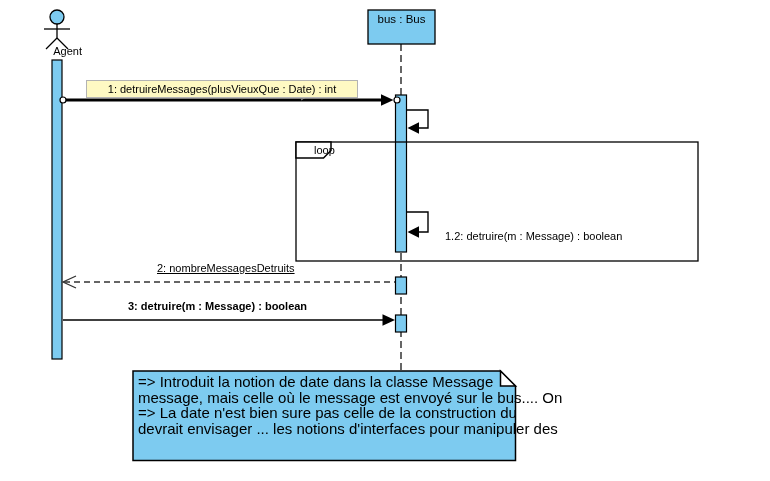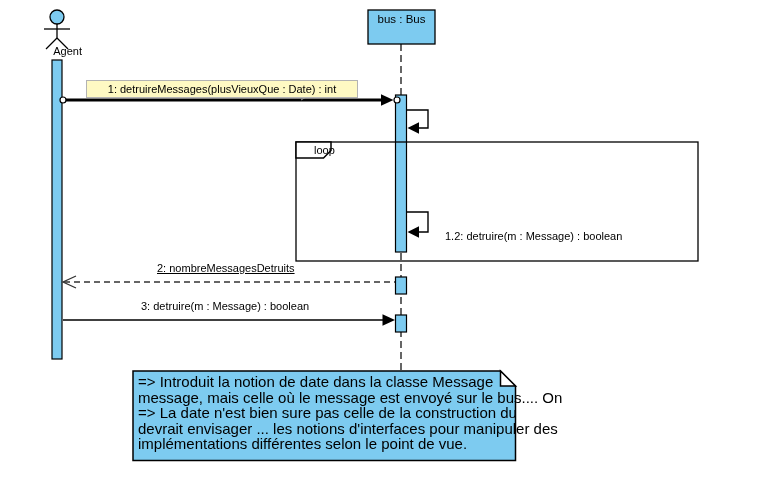--- a/index.html
+++ b/index.html
@@ -24,21 +24,21 @@
   .lifeline-label{left:368px;top:13px;width:67px;text-align:center;font-size:11.5px;}
   .msg1-box{
     left:86px;top:80px;width:270px;height:16px;line-height:16px;text-align:center;
     background:#fef9c3;border:1px solid var(--message_label_border);
   }
   .msg11-label{left:443px;top:112px;}
   .loop-operator{left:291px;top:144px;font-weight:normal;margin-left:23px;}
   .loop-guard{left:333px;top:166px;}
   .msg12-label{left:445px;top:230px;}
   .msg2-label{left:157px;top:262px;text-decoration:underline;}
-  .msg3-label{left:141px;top:300px;}
+  .msg3-label{left:128px;top:300px;font-weight:bold;}
   .note-text{
     position:absolute;left:138px;top:374px;width:372px;
     font-size:15px;line-height:15.5px;
   }
   .note-line{white-space:nowrap;}
   .shape-fill{fill:var(--element_fill);stroke:var(--stroke);}
   .shape-line{stroke:var(--stroke);fill:none;}
   .arrow-solid{fill:var(--stroke);stroke:none;}
 </style>
 </head>
@@ -108,16 +108,15 @@
 
   <div class="lbl msg2-label">2: nombreMessagesDetruits</div>
 
   <div class="lbl msg3-label">3: detruire(m : Message) : boolean</div>
 
   <div class="note-text">
     <div class="note-line">=&gt; Introduit la notion de date dans la classe Message</div>
     <div class="note-line">message, mais celle où le message est envoyé sur le bus.... On</div>
     <div class="note-line">=&gt; La date n'est bien sure pas celle de la construction du</div>
     <div class="note-line">devrait envisager ... les notions d'interfaces pour manipuler des</div>
-    <div class="note-line">implémentations différentes selon le point de vue.</div>
   </div>
 
 </div>
 
 </body></html>

